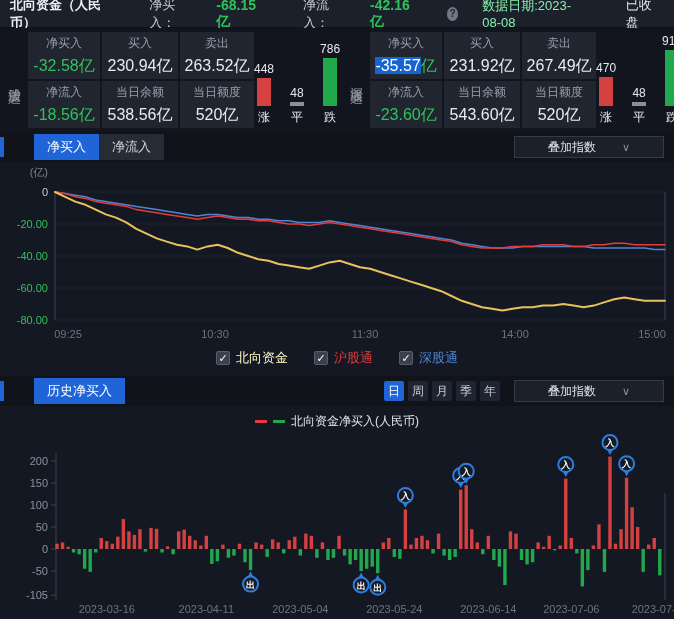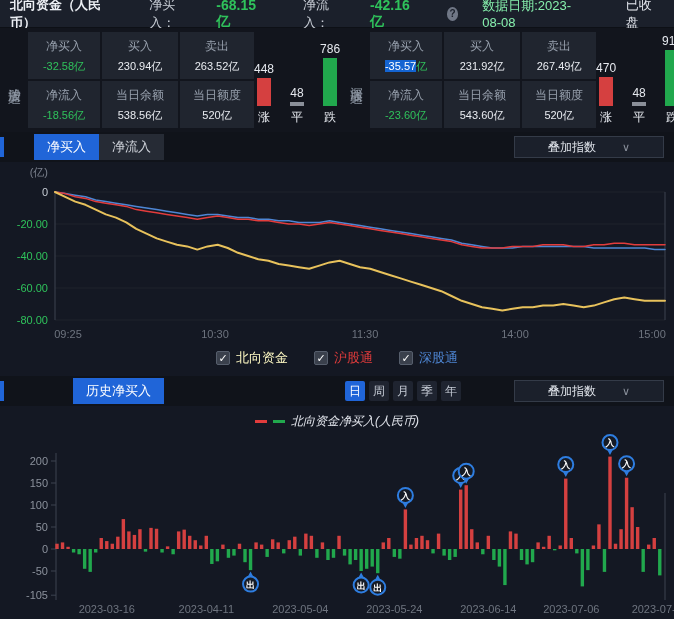--- a/index.html
+++ b/index.html
@@ -23,21 +23,21 @@
 
   
   .panels { top:28px; left:0; width:674px; height:104px; background:#12151d; display:flex; }
   .panel { flex:1; display:flex; padding:4px 2px 4px 0; }
   .pname { width:28px; display:flex; align-items:center; justify-content:center;
     color:#8d96a3; font-size:13px; writing-mode:vertical-lr; text-orientation:upright; letter-spacing:2px; }
   .grid { display:grid; grid-template-columns:72px 76px 74px; grid-template-rows:1fr 1fr;
     gap:2px; flex:0 0 auto; }
   .cell { background:#20252f; display:flex; flex-direction:column; align-items:center; justify-content:center; }
   .clabel { color:#97a0ad; font-size:12px; margin-bottom:4px; }
-  .cvalue { color:#e8ebf0; font-size:11px;text-align:center; }
+  .cvalue { color:#e8ebf0; font-size:16px;text-align:center; }
   .green { color:#2fc25b; }
   .selnum { background:#1464d2; color:#ffffff; }
   .breadth { flex:1; display:flex; align-items:flex-end; justify-content:center; gap:16px; padding-bottom:2px; }
   .bcol { display:flex; flex-direction:column; align-items:center; }
   .bcount { color:#e5e8ee; font-size:12px; margin-bottom:2px; }
   .bbar { width:14px; }
   .bbar.up { background:#d54040; } .bbar.flat { background:#8a8f99; } .bbar.down { background:#21a84d; }
   .blab { color:#e5e8ee; font-size:12px; margin-top:3px; }
 
   
@@ -48,35 +48,35 @@
   .overlay { margin-left:auto; margin-right:10px; width:150px; height:22px; background:#1b202b;
     border:1px solid #343b48; display:flex; align-items:center; justify-content:center;
     font-size:12px; color:#dfe3ea; gap:26px; }
   .chev { color:#8b919c; font-size:11px; }
   .periods { display:flex; gap:4px; margin-left:auto; }
   .pbtn { width:20px; height:20px; display:flex; align-items:center; justify-content:center;
     background:#1f2430; color:#c6ccd6; font-size:12px; border-radius:2px; }
   .pbtn.active { background:#2065d8; color:#fff; }
   .periods + .overlay { margin-left:14px; }
 
-  .tabrow1 { top:132px; } .tabrow2 { top:376px;gap:39px; }
+  .tabrow1 { top:132px; } .tabrow2 { top:376px; }
   svg.chart { left:0; display:block; }
   #topchart { top:162px; }
   #botchart { top:408px; }
 
   
   .legendrow { top:344px; left:0; width:674px; height:28px; display:flex; align-items:center;
     justify-content:center; gap:26px; background:#141823; }
   .litem { display:flex; align-items:center; gap:6px; font-size:13px; }
   .cbx { width:14px; height:14px; background:#3a404c; border:1px solid #565e6c; border-radius:2px;
     color:#fff; font-size:11px; line-height:12px; text-align:center; }
 
   
   .legend2 { top:412px; left:0; width:674px; height:18px; display:flex; align-items:center;
-    justify-content:center; gap:6px; font-size:12px; color:#e2e5ec;font-style:italic; }
+    justify-content:center; gap:6px; font-size:12px; color:#e2e5ec; }
   .dash { width:12px; height:3px; display:inline-block; }
 </style>
 </head>
 <body>
 
 <div class="abs header">
   <span class="title">北向资金（人民币）</span>
   <span class="hlabel">净买入：</span>
   <span class="hvalue">-68.15亿</span>
   <span class="hlabel">净流入：</span>

